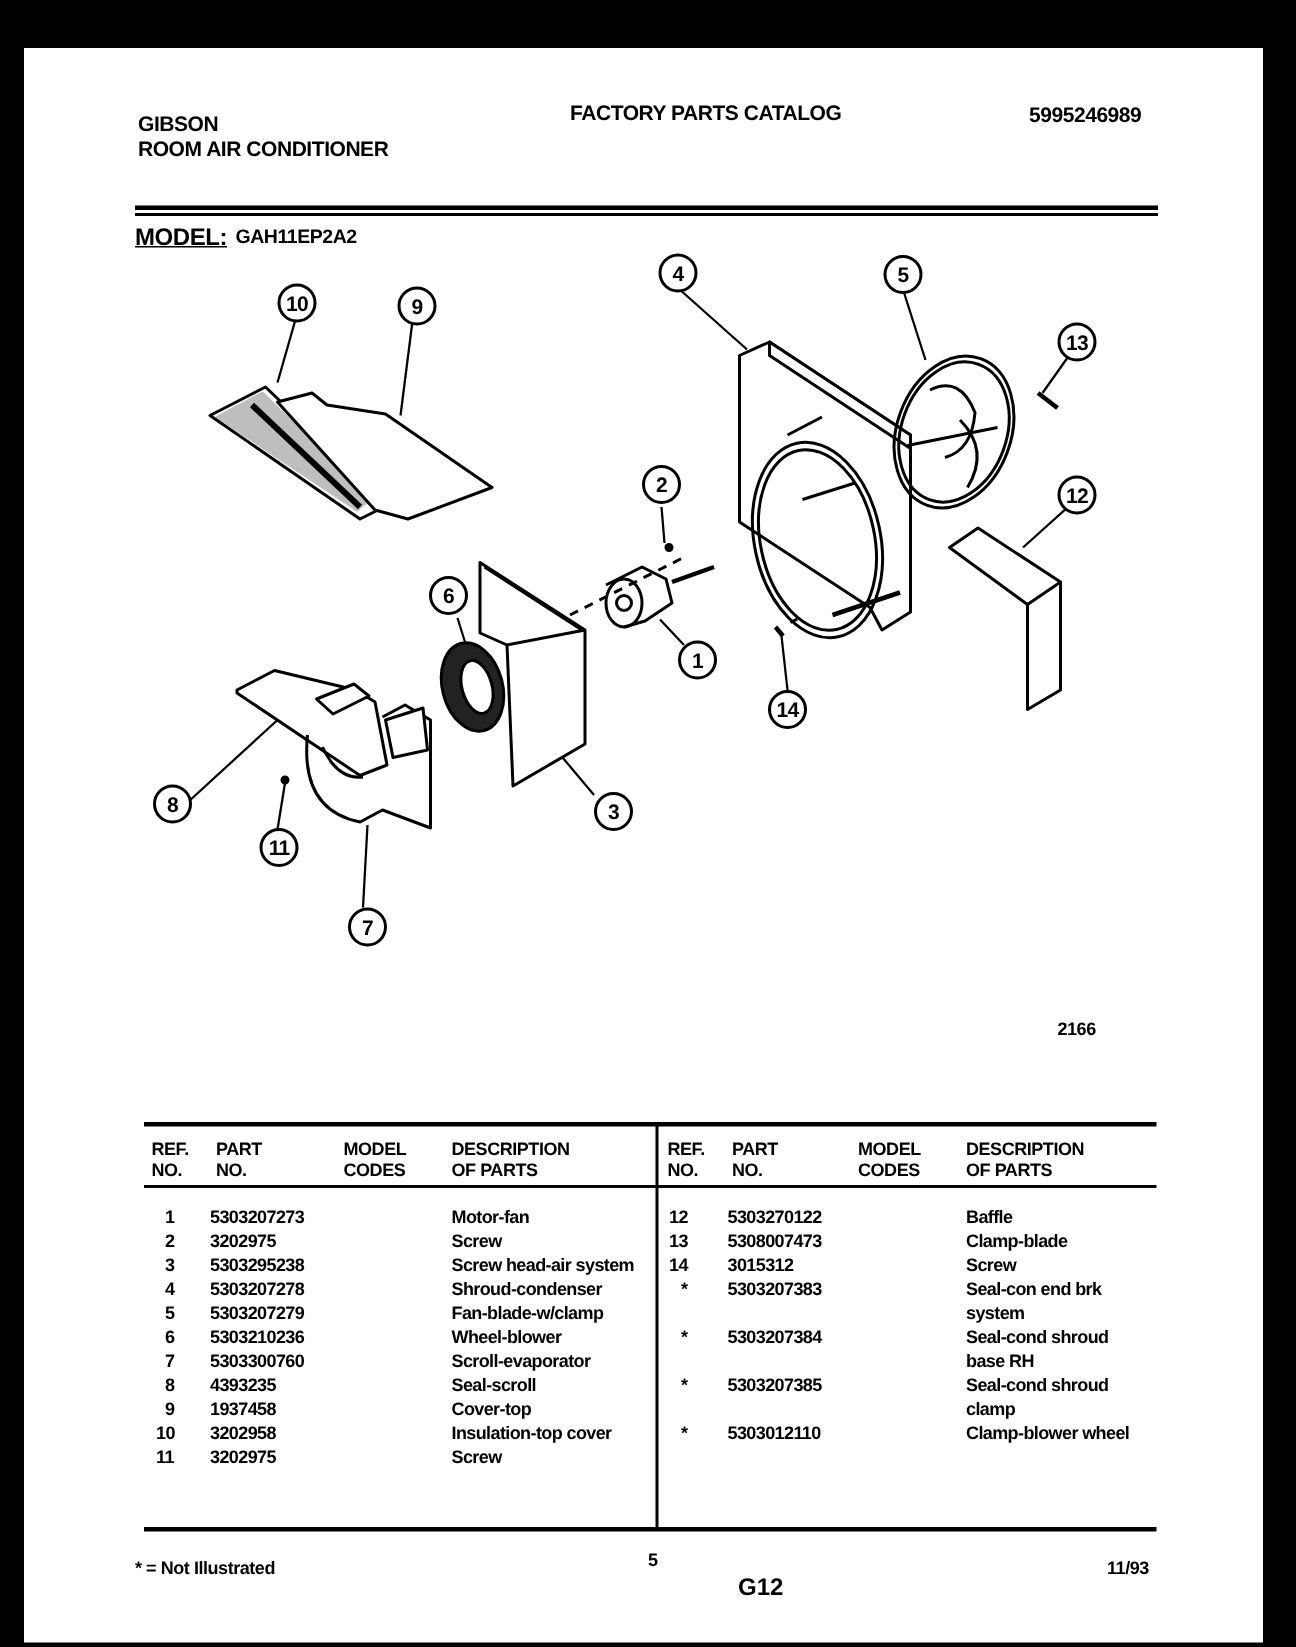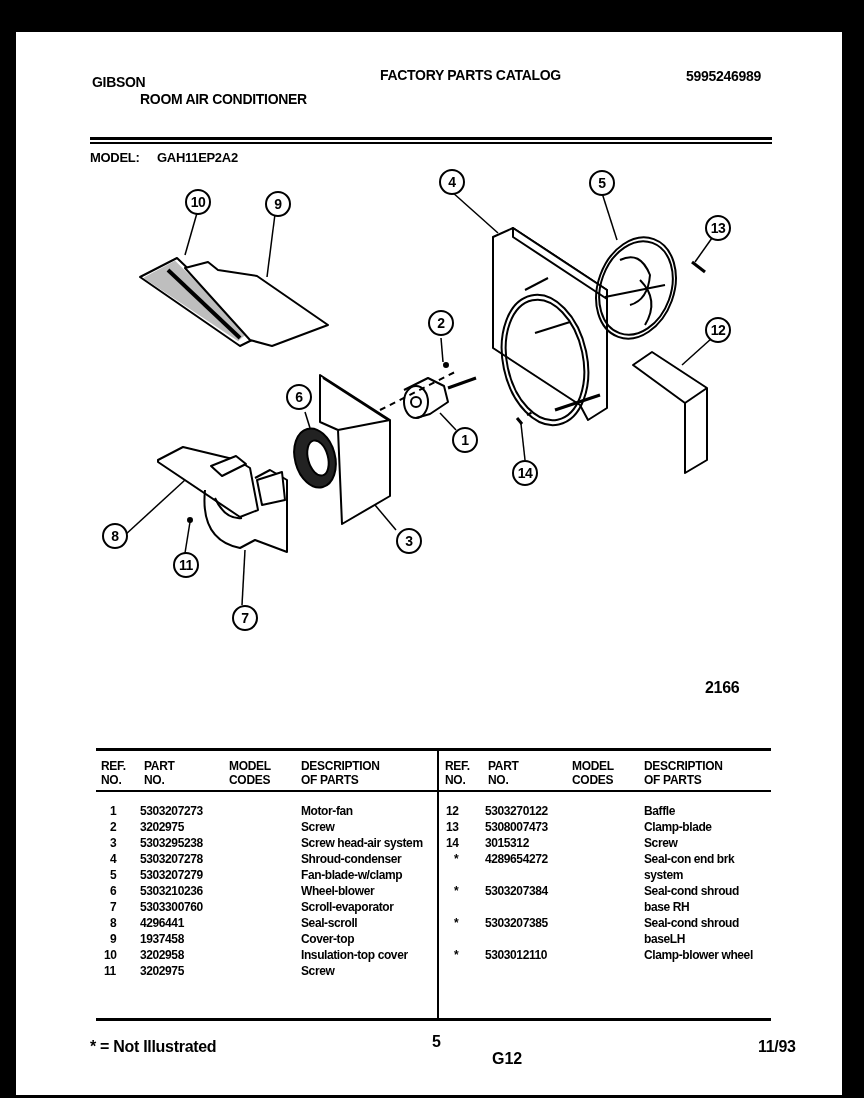--- a/index.html
+++ b/index.html
@@ -9,36 +9,36 @@
   .abs { position:absolute; }
   .hdr { font-weight:bold; font-size:14px; letter-spacing:-0.3px; }
   .rule-thick { position:absolute; background:#000; }
   .callout { position:absolute; width:26px; height:26px; border:2px solid #000; border-radius:50%;
              background:#fff; box-sizing:border-box; display:flex; align-items:center; justify-content:center;
              font-weight:bold; font-size:14px; letter-spacing:-0.5px; }
   .th { position:absolute; font-weight:bold; font-size:12px; line-height:14px; letter-spacing:-0.3px; }
   .row { position:absolute; font-weight:bold; font-size:12px; line-height:16px; letter-spacing:-0.4px; white-space:nowrap; }
   .row span { position:absolute; top:0; }
   svg.diagram { position:absolute; left:0; top:0; }
-  .foot { font-weight:bold; font-size:16px; letter-spacing:-0.3px; }
+  .foot { font-weight:bold; font-size:12px; letter-spacing:-0.3px; }
 </style>
 </head>
 <body>
 
 <div class="page">
 
   <div class="abs hdr" style="left:76px; top:42px;text-align:right;">GIBSON</div>
-  <div class="abs hdr" style="left:76px; top:59px;margin-left:48px;">ROOM AIR CONDITIONER</div>
+  <div class="abs hdr" style="left:76px; top:59px;">ROOM AIR CONDITIONER</div>
   <div class="abs hdr" style="left:364px; top:35px;">FACTORY PARTS CATALOG</div>
   <div class="abs hdr" style="left:670px; top:36px;">5995246989</div>
 
   <div class="rule-thick" style="left:74px; top:105px; width:682px; height:3px;"></div>
   <div class="rule-thick" style="left:74px; top:110px; width:682px; height:2px;"></div>
 
-  <div class="abs hdr" style="left:74px; top:118px; font-size:13px;">MODEL:</div>
+  <div class="abs hdr" style="left:74px; top:118px; font-size:16px;text-decoration:underline;">MODEL:</div>
   <div class="abs hdr" style="left:141px; top:118px; font-size:13px;">GAH11EP2A2</div>
 
   <svg class="diagram" width="826" height="700" viewBox="16 32 826 700">
     <g fill="none" stroke="#000" stroke-width="2" stroke-linejoin="round">
 
       <g>
         <polygon points="140,277 177,258 252,330 252,340 240,346" fill="#fff"></polygon>
         <polygon points="145,278 175,262 246,333 238,340" fill="#000" opacity="0.25"></polygon>
         <line x1="168" y1="270" x2="240" y2="338" stroke-width="4"></line>
       </g>
@@ -217,21 +217,21 @@
       <span style="left:124px">5303210236</span>
       <span style="left:285px">Wheel-blower</span>
     </div>
   <div class="row" style="left:0; top:867px;">
       <span style="left:94px">7</span>
       <span style="left:124px">5303300760</span>
       <span style="left:285px">Scroll-evaporator</span>
     </div>
   <div class="row" style="left:0; top:883px;">
       <span style="left:94px">8</span>
-      <span style="left:124px">4296441</span>
+      <span style="left:124px">4393235</span>
       <span style="left:285px">Seal-scroll</span>
     </div>
   <div class="row" style="left:0; top:899px;">
       <span style="left:94px">9</span>
       <span style="left:124px">1937458</span>
       <span style="left:285px">Cover-top</span>
     </div>
   <div class="row" style="left:0; top:915px;">
       <span style="left:88px">10</span>
       <span style="left:124px">3202958</span>
@@ -253,46 +253,46 @@
       <span style="left:469px">5308007473</span>
       <span style="left:628px">Clamp-blade</span>
     </div>
   <div class="row" style="left:0; top:803px;">
       <span style="left:430px">14</span>
       <span style="left:469px">3015312</span>
       <span style="left:628px">Screw</span>
     </div>
   <div class="row" style="left:0; top:819px;">
       <span style="left:438px">*</span>
-      <span style="left:469px">4289654272</span>
+      <span style="left:469px">5303207383</span>
       <span style="left:628px">Seal-con end brk</span>
     </div>
   <div class="row" style="left:0; top:835px;">
       <span style="left:628px">system</span>
     </div>
   <div class="row" style="left:0; top:851px;">
       <span style="left:438px">*</span>
       <span style="left:469px">5303207384</span>
       <span style="left:628px">Seal-cond shroud</span>
     </div>
   <div class="row" style="left:0; top:867px;">
       <span style="left:628px">base RH</span>
     </div>
   <div class="row" style="left:0; top:883px;">
       <span style="left:438px">*</span>
       <span style="left:469px">5303207385</span>
       <span style="left:628px">Seal-cond shroud</span>
     </div>
   <div class="row" style="left:0; top:899px;">
-      <span style="left:628px">baseLH</span>
+      <span style="left:628px">clamp</span>
     </div>
   <div class="row" style="left:0; top:915px;">
       <span style="left:438px">*</span>
       <span style="left:469px">5303012110</span>
       <span style="left:628px">Clamp-blower wheel</span>
     </div>
 
   <div class="rule-thick" style="left:80px; top:986px; width:675px; height:3px;"></div>
   <div class="abs foot" style="left:74px; top:1006px;">* = Not Illustrated</div>
   <div class="abs foot" style="left:416px; top:1001px;">5</div>
   <div class="abs" style="left:476px; top:1018px; font-weight:bold; font-size:16px;">G12</div>
-  <div class="abs foot" style="left:722px; top:1006px;margin-left:20px;">11/93</div>
+  <div class="abs foot" style="left:722px; top:1006px;">11/93</div>
 </div>
 
 </body></html>

